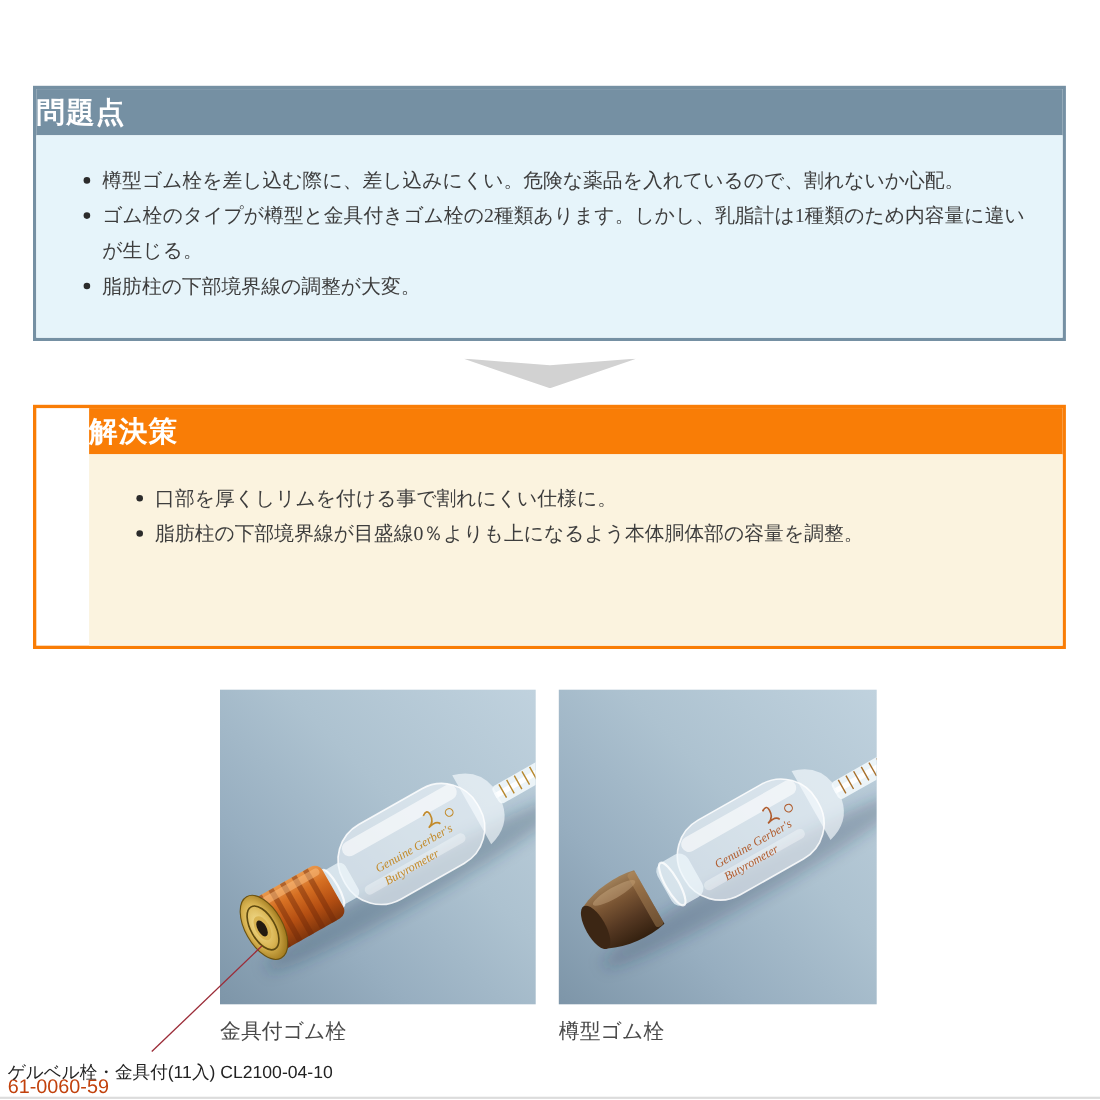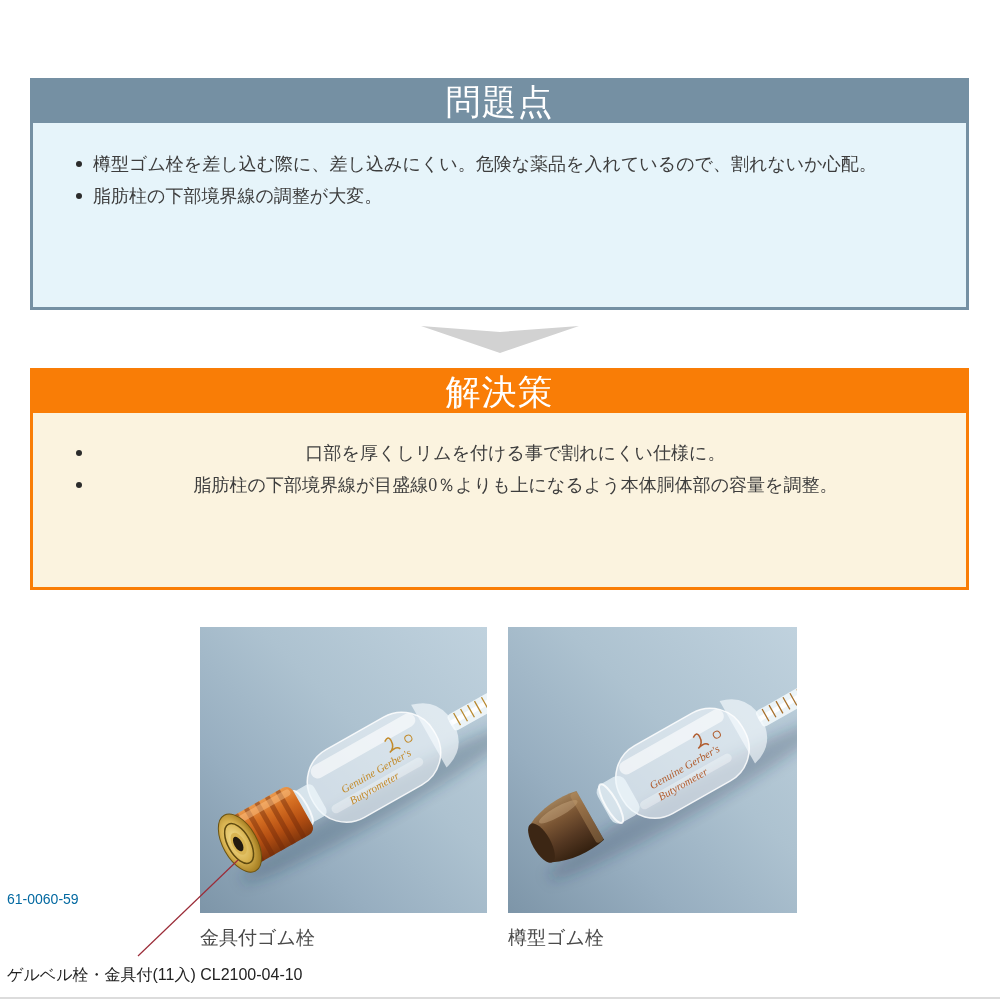--- a/index.html
+++ b/index.html
@@ -2,59 +2,60 @@
 <html><head>
 <meta charset="utf-8">
 <style>
   html,body{margin:0;padding:0;}
   body{
     width:1000px;height:1000px;position:relative;background:#ffffff;
     font-family:"Liberation Sans","DejaVu Sans",sans-serif;overflow:hidden;
   }
   .section{position:absolute;left:30px;width:939px;box-sizing:border-box;border:3px solid;}
   #problem-section{top:78px;border-color:#7590A3;}
-  #solution-section{top:368px;border-color:#F97D06;}
-  .sec-header{height:42px;display:flex;align-items:center;justify-content:center;
-    color:#ffffff;font-size:35px;font-weight:normal;letter-spacing:1px;}
+  #solution-section{top:368px;border-color:#F97D06;padding-left:48px;}
+  .sec-header{height:42px;display:flex;align-items:center;
+    color:#ffffff;font-size:26px;font-weight:bold;letter-spacing:1px;}
   #problem-section .sec-header{background:#7590A3;}
   #solution-section .sec-header{background:#F97D06;}
   .sec-body{display:block;font-family:Liberation Serif, serif;}
   #problem-section .sec-body{background:#E6F4FA;height:184px;}
-  #solution-section .sec-body{background:#FBF3DF;height:174px;text-align:center;}
+  #solution-section .sec-body{background:#FBF3DF;height:174px;}
   .sec-body ul{margin:0;padding:25px 28px 0 42px;list-style:none;}
   #solution-section .sec-body ul{padding-top:24px;}
   .sec-body li{position:relative;padding-left:18px;font-size:18px;line-height:32px;color:#3d3d3d;}
   .sec-body li::before{content:"";position:absolute;left:1px;top:13px;width:6px;height:6px;
     border-radius:50%;background:#2b2b2b;}
   #down-arrow{position:absolute;left:421px;top:326px;width:158px;height:27px;background:#D2D2D2;
     clip-path:polygon(0 0,50% 22%,100% 0,50% 100%);}
   .photo{position:absolute;top:627px;height:286px;overflow:hidden;
     background:linear-gradient(to bottom left,#c0d2de 0%,#adc2d0 40%,#97aec0 70%,#7d95a8 100%);}
   #photo-left{left:200px;width:287px;}
   #photo-right{left:508px;width:289px;}
   .photo svg{display:block;width:100%;height:100%;}
   .caption{position:absolute;top:925px;font-size:19px;color:#4a4a4a;text-align:left;}
   #caption-left{left:200px;width:287px;}
   #caption-right{left:508px;width:289px;}
   #pointer-line-svg{position:absolute;left:130px;top:852px;width:115px;height:110px;}
-  #product-code{position:absolute;left:7px;top:891px;font-size:14px;color:#0369a1;}
+  #product-code{position:absolute;left:7px;top:978px;font-size:18px;color:#c2410c;}
   #product-name{position:absolute;left:7px;top:965px;font-size:16px;color:#222222;}
   #page-bottom-divider{position:absolute;left:0;top:997px;width:1000px;height:2px;background:#dcdcdc;}
   svg text{font-family:"Liberation Serif","DejaVu Serif",serif;}
 </style>
 </head>
 <body>
 
 <div class="section" id="problem-section">
   <div class="sec-header">
     <span>問題点</span>
   </div>
   <div class="sec-body">
     <ul>
       <li>樽型ゴム栓を差し込む際に、差し込みにくい。危険な薬品を入れているので、割れないか心配。</li>
+      <li>ゴム栓のタイプが樽型と金具付きゴム栓の2種類あります。しかし、乳脂計は1種類のため内容量に違いが生じる。</li>
       <li>脂肪柱の下部境界線の調整が大変。</li>
     </ul>
   </div>
 </div>
 
 <div id="down-arrow"></div>
 
 <div class="section" id="solution-section">
   <div class="sec-header">
     <span>解決策</span>

